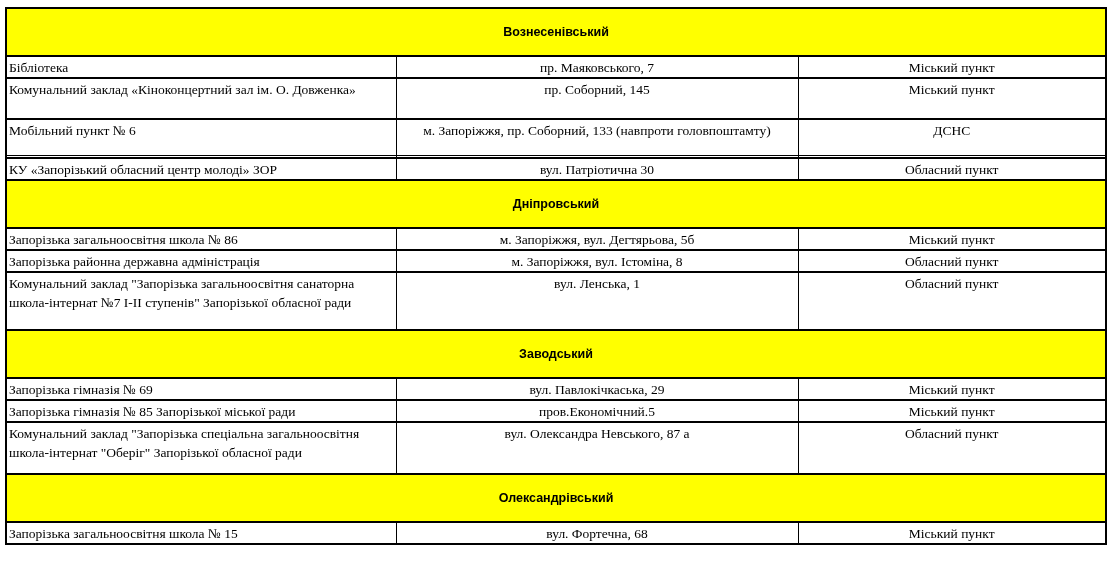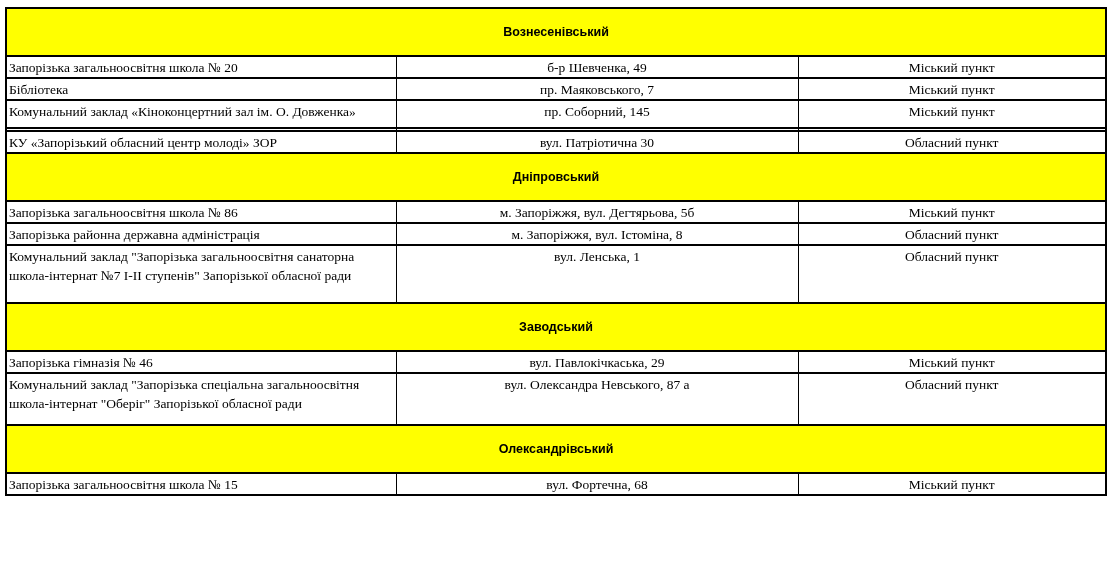--- a/index.html
+++ b/index.html
@@ -10,21 +10,21 @@
   table { width:100%; border-collapse:collapse; table-layout:fixed; border:2px solid var(--line); }
   col.c1 { width:390px; } col.c2 { width:402px; } col.c3 { width:308px; }
   td { border:1px solid var(--line); border-top-width:2px; border-bottom-width:2px;
        vertical-align:top; font-size:13.5px; line-height:19px; padding:1px 3px 0 3px;
        overflow:hidden; }
   td.name { text-align:left; padding-left:2px; }
   td.addr, td.type { text-align:center; }
   tr.sect td { background:var(--header-bg); font-family:"Liberation Sans", sans-serif;
        font-weight:bold; font-size:12.5px; text-align:center; vertical-align:middle;
        height:28px; line-height:14px; padding:16px; }
-  tr.h38 { height:28px; } tr.h36 { height:36px; } tr.h42 { height:40px; }
+  tr.h38 { height:41px; } tr.h36 { height:36px; } tr.h42 { height:40px; }
   tr.h52 { height:52px; } tr.h58 { height:58px; }
   tr.spacer { height:3px; }
   tr.spacer td { padding:0; height:3px; border-top-width:1px; border-bottom-width:2px; }
   tr.thin td { border-bottom-width:1px; }
 </style>
 </head>
 <body>
 
 <div class="sheet">
   <table>
@@ -32,33 +32,33 @@
         <col class="c1">
         <col class="c2">
         <col class="c3">
       </colgroup>
     <tbody>
 
       <tr class="sect">
         <td colspan="3">Вознесенівський</td>
       </tr>
       <tr>
-        <td class="name">Запорізька загальноосвітня школа № 20</td>
-        <td class="addr">б-р Шевченка, 49</td>
-        <td class="type">Міський пункт</td>
-      </tr>
-      <tr>
         <td class="name">Бібліотека</td>
         <td class="addr">пр. Маяковського, 7</td>
         <td class="type">Міський пункт</td>
       </tr>
       <tr class="h38">
         <td class="name">Комунальний заклад «Кіноконцертний зал ім. О. Довженка»</td>
         <td class="addr">пр. Соборний, 145</td>
         <td class="type">Міський пункт</td>
+      </tr>
+      <tr class="h36 thin">
+        <td class="name">Мобільний пункт № 6</td>
+        <td class="addr">м. Запоріжжя, пр. Соборний, 133 (навпроти головпоштамту)</td>
+        <td class="type">ДСНС</td>
       </tr>
       <tr class="spacer">
         <td></td>
         <td></td>
         <td></td>
       </tr>
       <tr>
         <td class="name">КУ «Запорізький обласний центр молоді» ЗОР</td>
         <td class="addr">вул. Патріотична 30</td>
         <td class="type">Обласний пункт</td>
@@ -80,22 +80,27 @@
       <tr class="h58">
         <td class="name">Комунальний заклад "Запорізька загальноосвітня санаторна школа-інтернат №7 І-ІІ ступенів" Запорізької обласної ради</td>
         <td class="addr">вул. Ленська, 1</td>
         <td class="type">Обласний пункт</td>
       </tr>
 
       <tr class="sect">
         <td colspan="3">Заводський</td>
       </tr>
       <tr>
-        <td class="name">Запорізька гімназія № 46</td>
+        <td class="name">Запорізька гімназія № 69</td>
         <td class="addr">вул. Павлокічкаська, 29</td>
+        <td class="type">Міський пункт</td>
+      </tr>
+      <tr>
+        <td class="name">Запорізька гімназія № 85 Запорізької міської ради</td>
+        <td class="addr">пров.Економічний.5</td>
         <td class="type">Міський пункт</td>
       </tr>
       <tr class="h52">
         <td class="name">Комунальний заклад "Запорізька спеціальна загальноосвітня школа-інтернат "Оберіг" Запорізької обласної ради</td>
         <td class="addr">вул. Олександра Невського, 87 а</td>
         <td class="type">Обласний пункт</td>
       </tr>
 
       <tr class="sect">
         <td colspan="3">Олександрівський</td>

